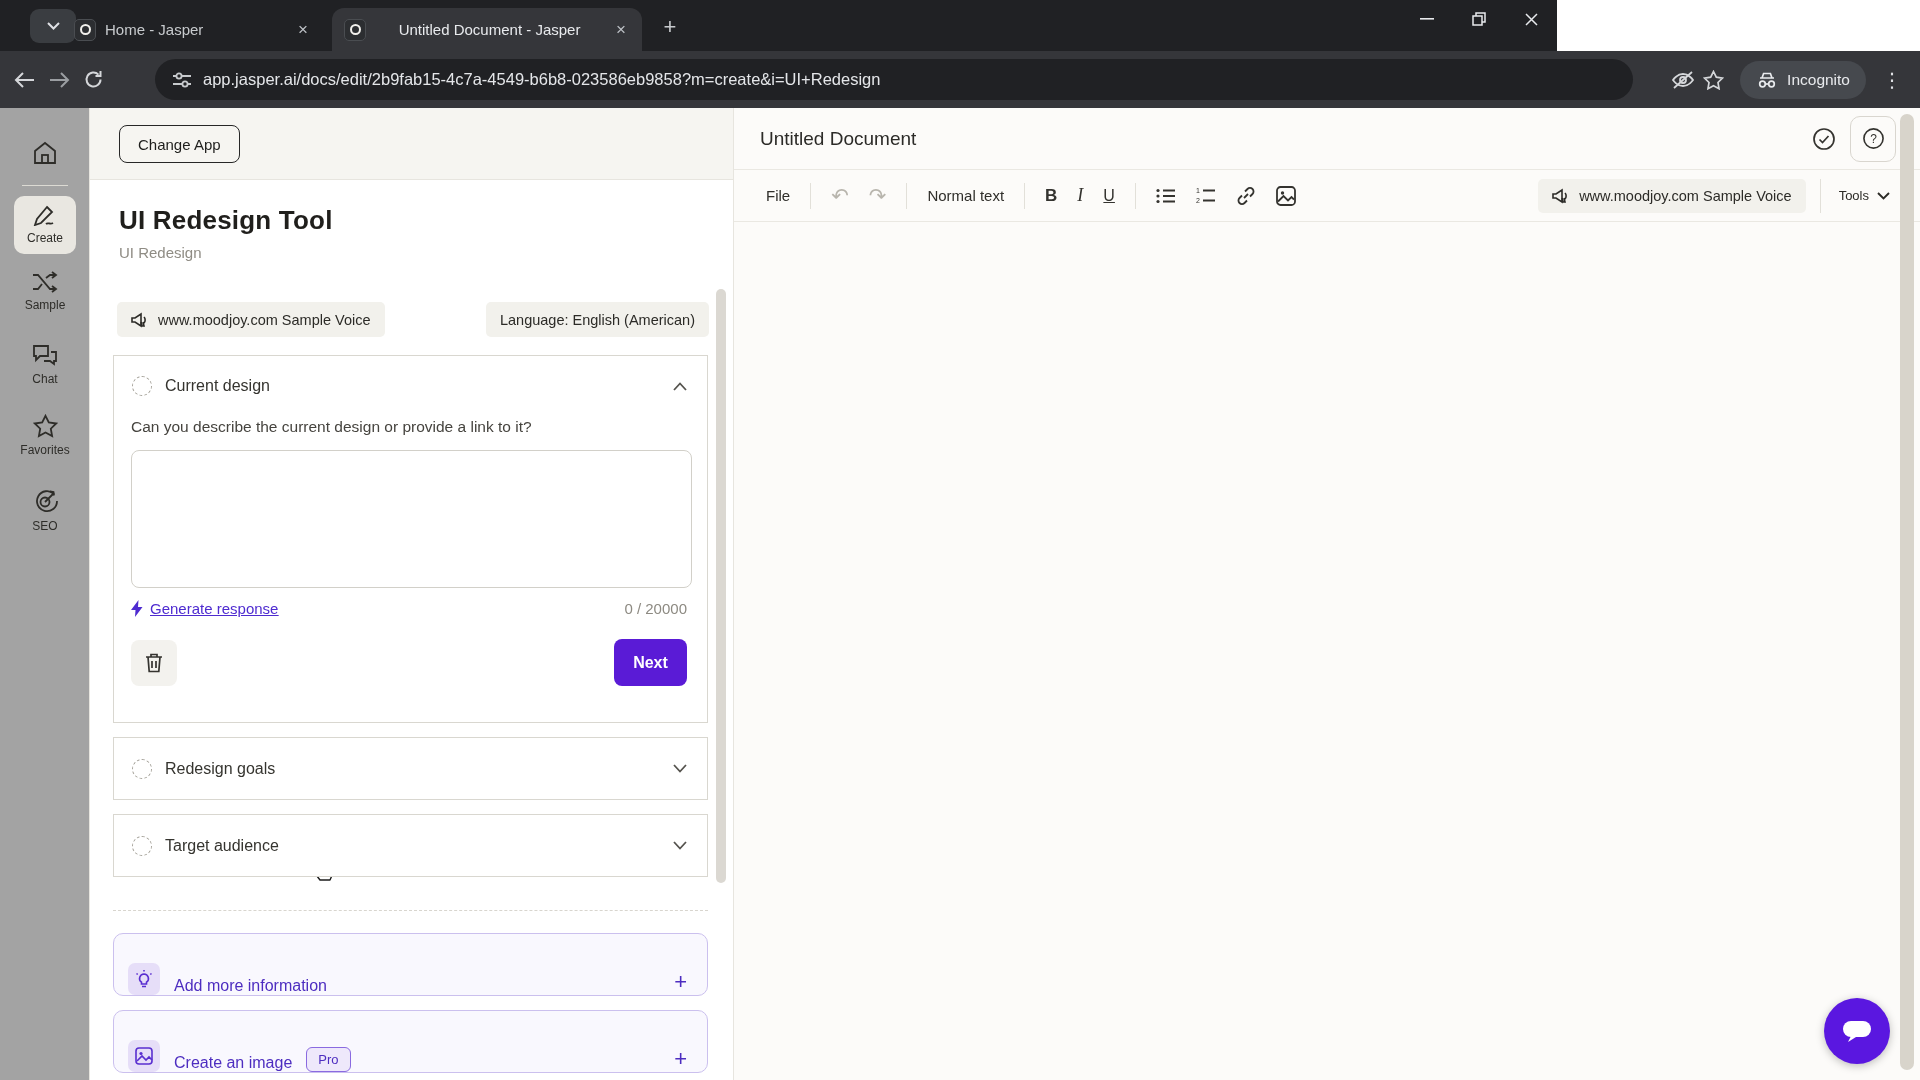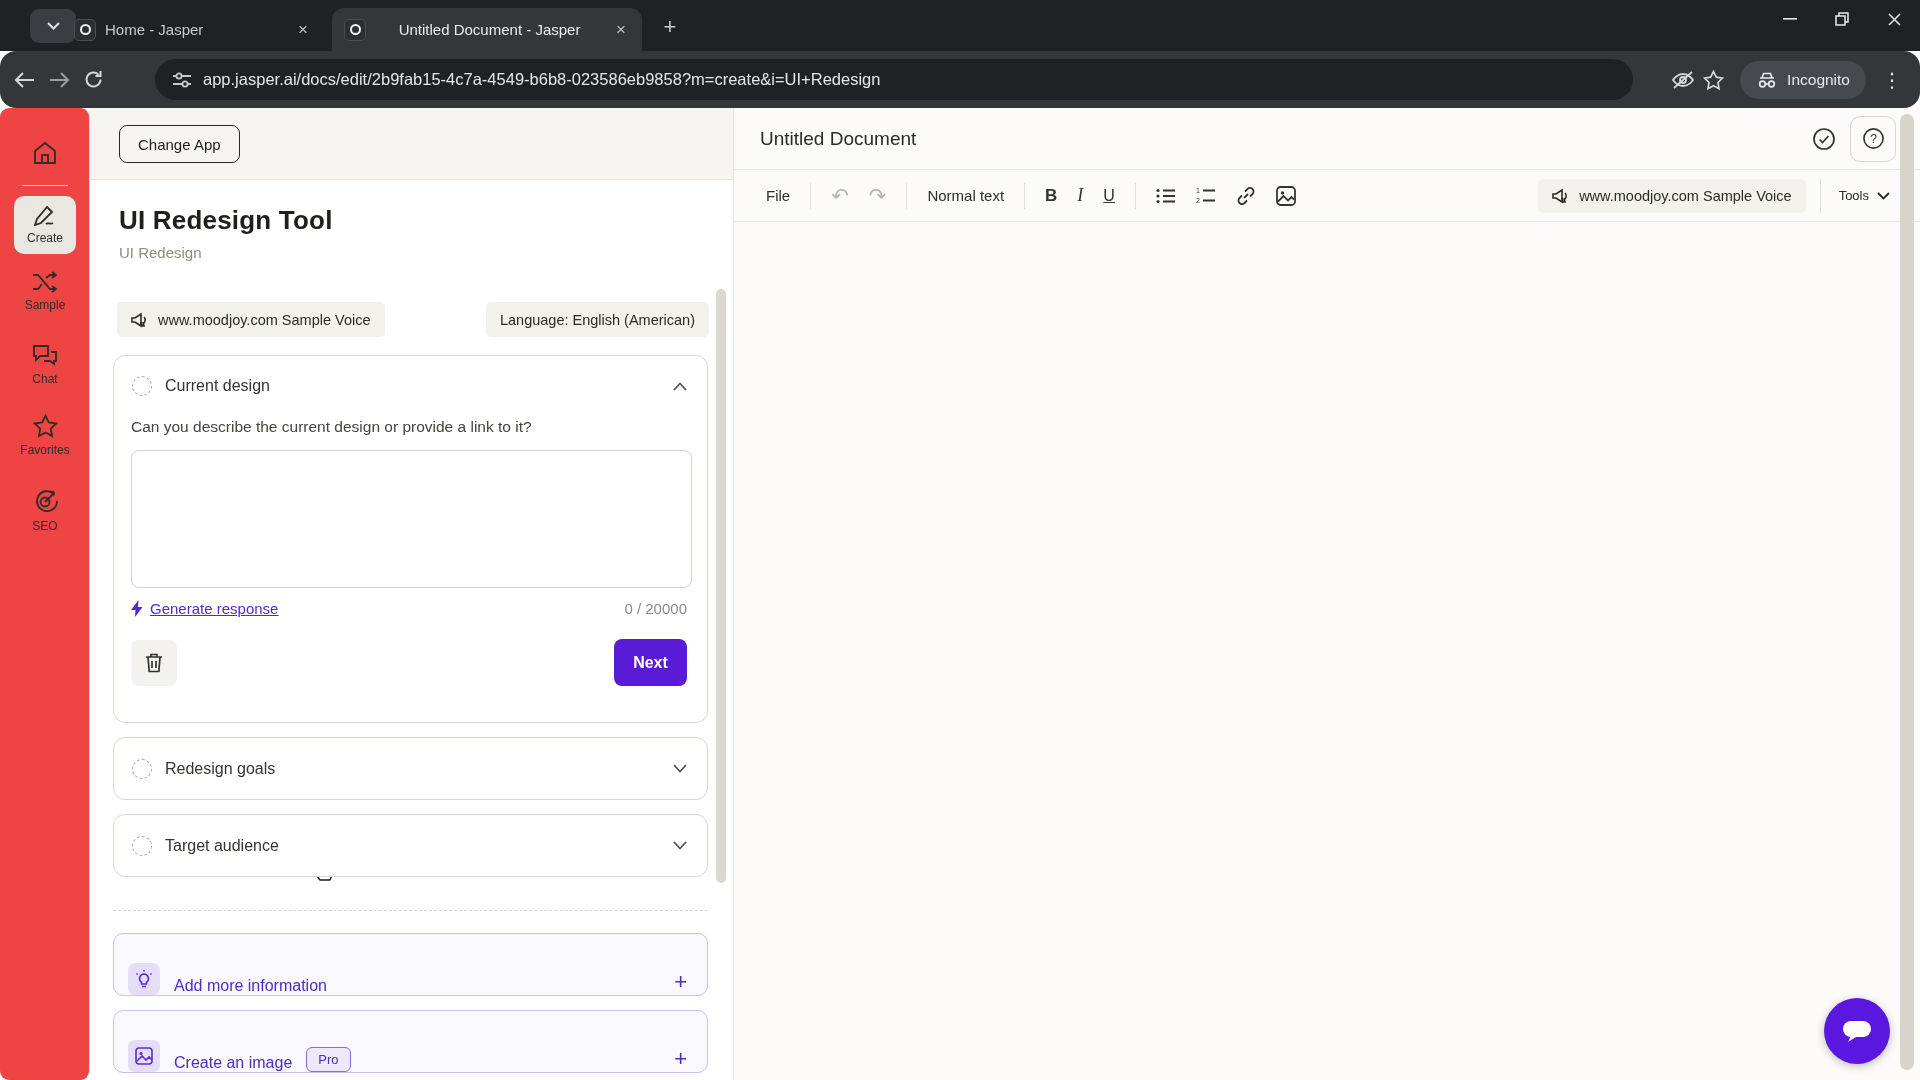--- a/index.html
+++ b/index.html
@@ -1,57 +1,57 @@
 <!DOCTYPE html>
 <html><head>
 <meta charset="utf-8">
 <style>
   * { margin:0; padding:0; box-sizing:border-box; }
   html,body { width:1920px; height:1080px; overflow:hidden; font-family:"Liberation Sans", sans-serif; background:#fff; }
   svg { display:block; }
 
   
-  .tabstrip { position:absolute; left:0; top:0; width:1920px; height:51px; background:#202124; }
+  .tabstrip { position:absolute; left:0; top:0; width:1557px; height:51px; background:#202124; }
   .tab-dd { position:absolute; left:30px; top:9px; width:46px; height:34px; border-radius:9px; background:#3a3d41; display:flex; align-items:center; justify-content:center; color:#dfe1e5; }
   .tab { position:absolute; top:8px; height:43px; display:flex; align-items:center; padding:0 12px; color:#c7cacd; font-size:15px; }
   .tab.inactive { left:62px; width:262px; }
   .tab.active { left:332px; width:310px; background:#35363a; border-radius:12px 12px 0 0; color:#e8eaed;text-align:center; }
   .favicon { width:22px; height:22px; border-radius:5px; background:#2c2e31; border:1px solid #4a4d51; display:flex; align-items:center; justify-content:center; margin-right:9px; flex:none; }
   .favicon i { width:11px; height:11px; border:2px solid #f1f0ec; border-radius:50%; display:block; }
   .tab-title { flex:1; white-space:nowrap; overflow:hidden; }
   .tab-x { font-size:17px; color:#bdc1c6; margin-left:8px; padding:0 4px; }
   .newtab { position:absolute; left:655px; top:12px; width:30px; height:30px; color:#c7cacd; font-size:22px; display:flex; align-items:center; justify-content:center; border-radius:50%; }
   .wctl { position:absolute; top:0; height:38px; width:52px; display:flex; align-items:center; justify-content:center; color:#e8eaed; }
 
-  .addressbar { position:absolute; left:0; top:51px; width:1920px; height:57px; background:#35363a; display:flex; align-items:center;border-radius:16px; }
+  .addressbar { position:absolute; left:0; top:51px; width:1920px; height:57px; background:#35363a; display:flex; align-items:center; }
   .nav-ic { color:#d5d7da; margin-left:14px; }
   .nav-ic.dim { color:#9b9ea2; }
   .omnibox { position:absolute; left:155px; top:8px; width:1478px; height:41px; border-radius:21px; background:#202124; display:flex; align-items:center; padding:0 18px; }
   .url { color:#e4e6e9; font-size:16.5px; margin-left:12px; white-space:nowrap; }
   .addr-right { position:absolute; right:0; top:0; height:57px; display:flex; align-items:center; }
   .incog { height:38px; background:#46494e; border-radius:19px; color:#e8eaed; font-size:15.5px; display:flex; align-items:center; gap:9px; padding:0 16px; margin:0 14px 0 16px; }
 
   
   .app { position:absolute; left:0; top:108px; width:1920px; height:972px; display:flex; }
 
-  .rail { width:90px; background:#ef4444; border-right:1px solid #e7e5df; position:relative; flex:none;border-radius:9px; }
+  .rail { width:90px; background:#a3a3a3; border-right:1px solid #e7e5df; position:relative; flex:none; }
   .rail-item { position:absolute; left:0; width:90px; display:flex; flex-direction:column; align-items:center; gap:5px; color:#2e2d29; font-size:12px; }
   .rail-tile { position:absolute; left:14px; width:62px; border-radius:10px; background:#e9e7e1; }
   .rail-div { position:absolute; left:22px; top:77px; width:46px; height:1px; background:#dcdad3; }
 
   .panel { width:644px; background:#fff; border-right:1px solid #e7e5df; position:relative; flex:none; }
   .panel-head { position:absolute; left:0; top:0; width:100%; height:72px; background:#f6f5f1; border-bottom:1px solid #e7e5df; }
   .change-app { position:absolute; left:29px; top:17px; height:38px; padding:0 18px; border:1px solid #272727; border-radius:8px; background:transparent; font-size:15px; color:#1e1e1c; display:flex; align-items:center; }
   .panel-title { position:absolute; left:29px; top:97px; font-size:26px; font-weight:700; color:#201f1c; letter-spacing:.2px; }
   .panel-sub { position:absolute; left:29px; top:136px; font-size:15px; color:#8f8c84; }
 
   .chips { position:absolute; left:27px; top:194px; width:592px; display:flex; justify-content:space-between; }
   .chip { height:35px; background:#f2f1ec; border-radius:5px; display:flex; align-items:center; gap:9px; padding:0 14px; font-size:14.5px; color:#2c2b27; }
 
-  .card { position:absolute; left:23px; width:595px; background:#fff; border:1px solid #d9d7d0; border-radius:12px; }
+  .card { position:absolute; left:23px; width:595px; background:#fff; border:1px solid #d9d7d0; border-radius:0; }
   .card-head { display:flex; align-items:center; gap:13px; padding:20px 20px 14px 18px; }
   .acc-head { display:flex; align-items:center; gap:13px; height:61px; padding:0 20px 0 18px; }
   .dashed-c { width:20px; height:20px; border:1.6px dashed #a29f96; border-radius:50%; flex:none; }
   .card-label { font-size:16px; color:#35342f; flex:1; }
   .chev { color:#55534e; flex:none; }
   .q { padding:8px 20px 0 17px; font-size:15.5px; color:#46443f; }
   .ta { display:block; margin:14px 17px 0; width:561px; height:138px; border:1px solid #d2d0c9; border-radius:8px; resize:none; font-family:"Liberation Sans",sans-serif; font-size:15px; padding:10px; color:#2c2b27; background:#fff; }
   .gen-row { display:flex; align-items:center; margin:12px 20px 0 17px; }
   .gen { display:flex; align-items:center; gap:7px; color:#4e2bd0; font-size:15px; }
   .gen span { text-decoration:underline; }

